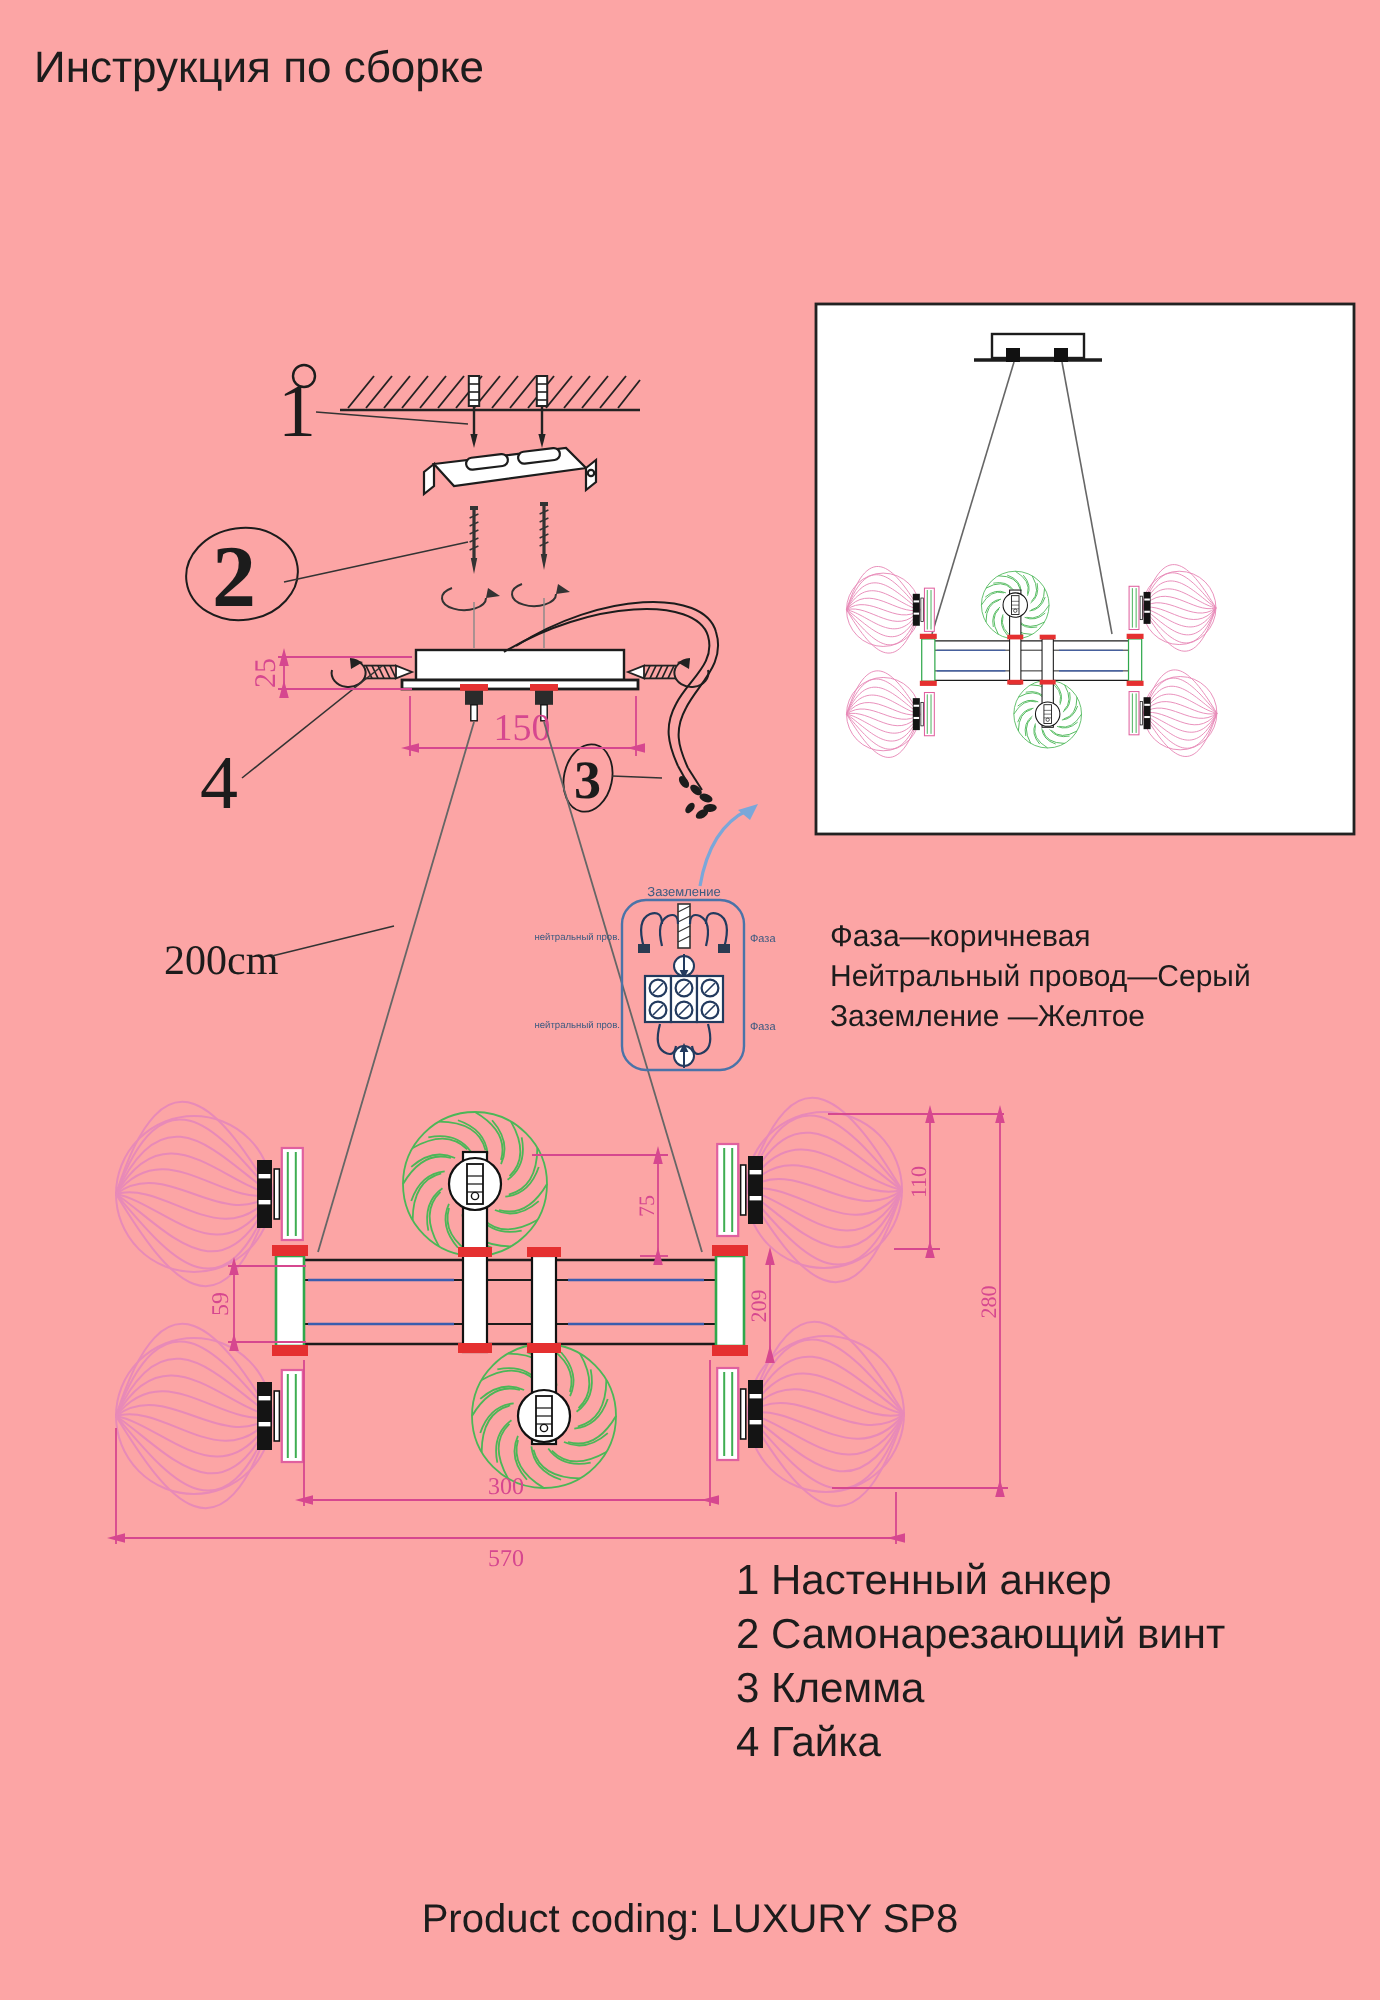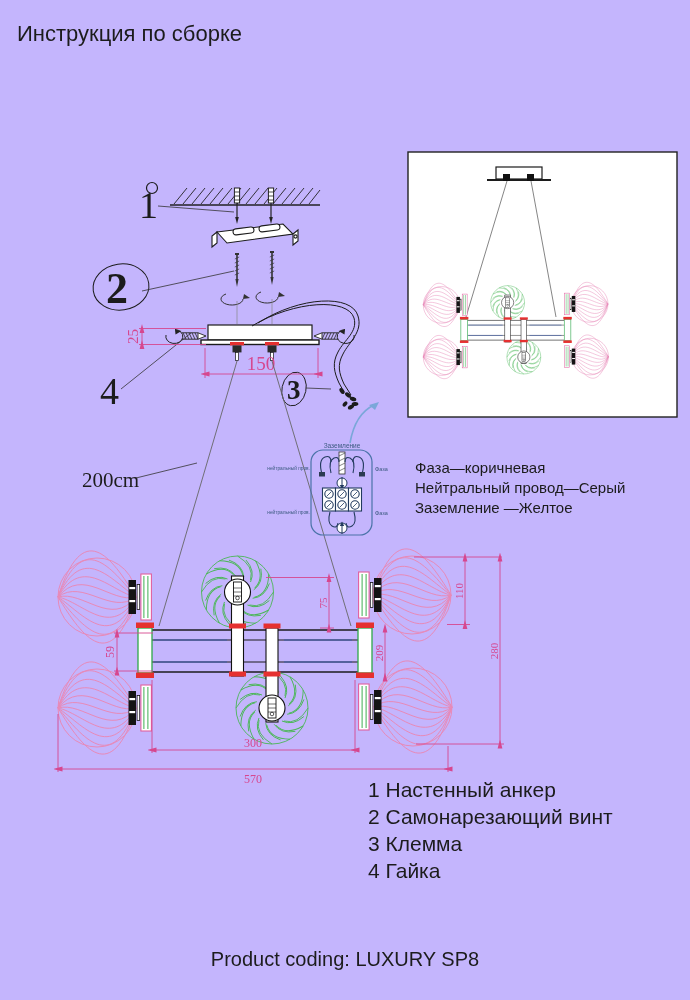--- a/index.html
+++ b/index.html
@@ -1,16 +1,16 @@
 <!DOCTYPE html>
 <html><head>
 <meta charset="utf-8">
 <style>
   html,body{margin:0;padding:0;background:#ffffff;}
-  .page{position:relative;width:690px;height:1000px;background:#c4b5fd;overflow:hidden;
+  .page{position:relative;width:690px;height:1000px;background:#fca5a5;overflow:hidden;
         font-family:"Liberation Sans",sans-serif;}
   svg text{user-select:none;}
   .t-sans{font-family:"Liberation Sans",sans-serif;fill:#1c1c1c;}
   .t-serif{font-family:"Liberation Serif",serif;fill:#1c1c1c;}
   .t-dim{font-family:"Liberation Serif",serif;fill:#d6478f;}
   .t-wire{font-family:"Liberation Sans",sans-serif;fill:#3c5a80;}
 </style>
 </head>
 <body>
 

